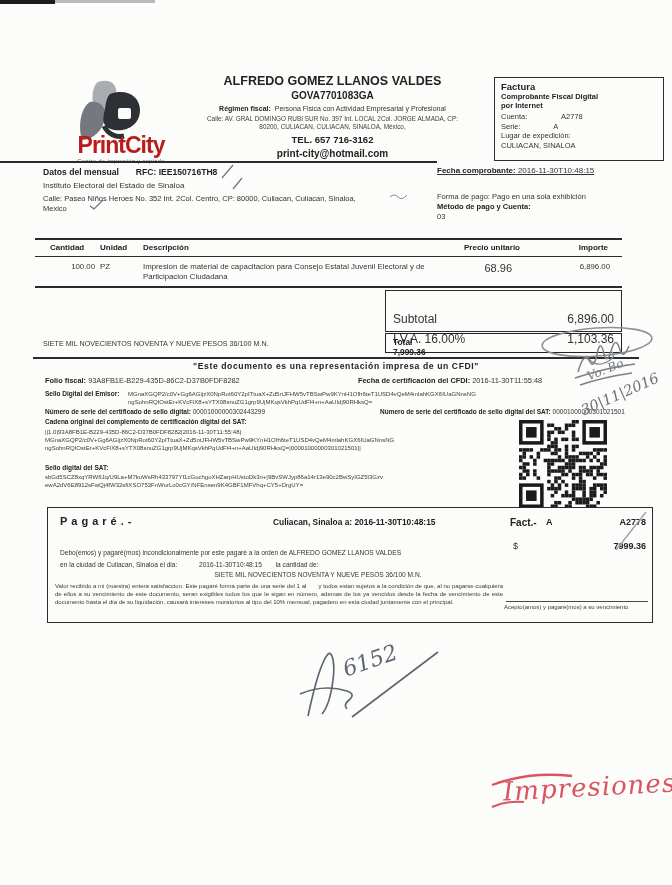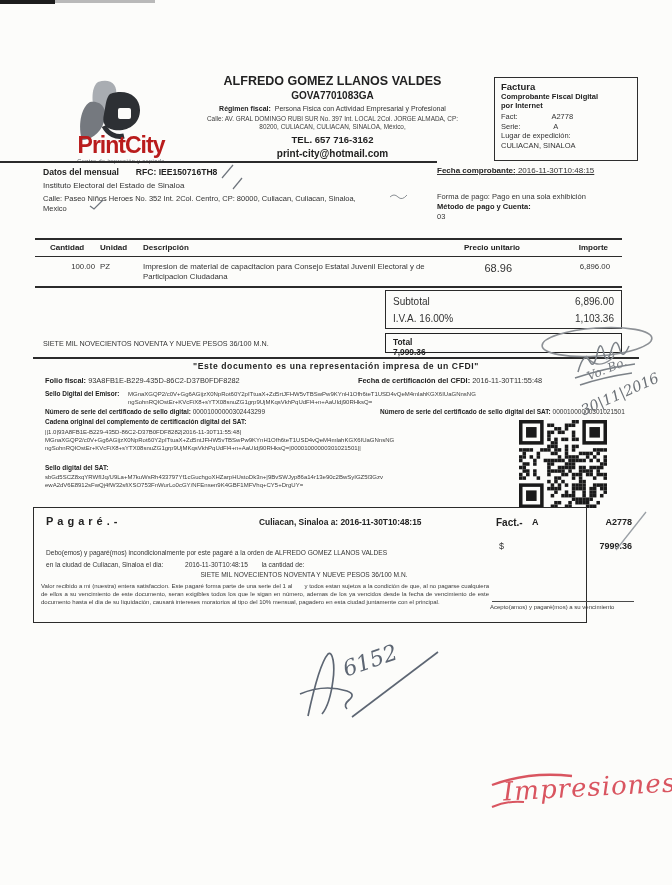--- a/index.html
+++ b/index.html
@@ -41,25 +41,25 @@
   <div class="abs ctr b" style="left:160px;top:90px;width:345px;font-size:10px;">GOVA7701083GA</div>
   <div class="abs ctr nowrap" style="left:130px;top:105px;width:405px;font-size:7px;">
     <span class="b">Régimen fiscal:</span>&nbsp;
     <span>Persona Fisica con Actividad Empresarial y Profesional</span>
   </div>
   <div class="abs ctr nowrap" style="left:130px;top:115px;width:405px;font-size:6.4px;color:#3c3c3c;">Calle: AV. GRAL DOMINGO RUBI SUR No. 397 Int. LOCAL 2Col. JORGE ALMADA, CP:</div>
   <div class="abs ctr nowrap" style="left:130px;top:123px;width:405px;font-size:6.4px;color:#3c3c3c;">80200, CULIACAN, CULIACAN, SINALOA, México,</div>
   <div class="abs ctr b" style="left:160px;top:134px;width:345px;font-size:9.5px;">TEL. 657 716-3162</div>
   <div class="abs ctr b" style="left:160px;top:148px;width:345px;font-size:10px;">print-city@hotmail.com</div>
 
-  <div class="abs" style="left:494px;top:77px;width:144px;height:84px;border:1.3px solid #2e2e2e;box-sizing:border-box;padding:3px 6px;font-size:7.5px;line-height:9.5px;">
+  <div class="abs" style="left:494px;top:77px;width:170px;height:84px;border:1.3px solid #2e2e2e;box-sizing:border-box;padding:3px 6px;font-size:7.5px;line-height:9.5px;">
     <div class="b" style="font-size:9.5px;line-height:12px;">Factura</div>
     <div class="b" style="width:110px;line-height:8.5px;">Comprobante Fiscal Digital por Internet</div>
     <div style="margin-top:2px;">
-      <span>Fact:</span>
+      <span>Cuenta:</span>
       <span style="display:inline-block;width:30px;"></span>
       <span>A2778</span>
     </div>
     <div>
       <span>Serie:</span>
       <span style="display:inline-block;width:29px;"></span>
       <span>A</span>
     </div>
     <div>Lugar de expedición:</div>
     <div>CULIACAN, SINALOA</div>
@@ -94,21 +94,21 @@
 
   <div>
     <div class="abs r nowrap" style="left:55px;top:262px;width:40px;font-size:7.8px;">100.00</div>
     <div class="abs nowrap" style="left:100px;top:262px;font-size:7.8px;">PZ</div>
     <div class="abs" style="left:143px;top:262px;width:300px;font-size:7.8px;line-height:10px;">Impresion de material de capacitacion para Consejo Estatal Juvenil Electoral y de Participacion Ciudadana</div>
     <div class="abs r nowrap" style="left:430px;top:262px;width:82px;font-size:11px;">68.96</div>
     <div class="abs r nowrap" style="left:540px;top:262px;width:70px;font-size:7.8px;">6,896.00</div>
   </div>
   <div class="abs hline" style="left:35px;top:286px;width:587px;height:2px;"></div>
 
-  <div class="abs" style="left:385px;top:290px;width:237px;height:39px;border:1.4px solid #2b2b2b;box-sizing:border-box;padding:4px 7px;font-size:10px;">
+  <div class="abs" style="left:385px;top:290px;width:237px;height:39px;border:1.4px solid #2b2b2b;box-sizing:border-box;padding:20px 7px;font-size:12px;">
     <div style="display:flex;justify-content:space-between;margin-top:1px;">
       <span>Subtotal</span>
       <span>6,896.00</span>
     </div>
     <div style="display:flex;justify-content:space-between;margin-top:6px;">
       <span>I.V.A. 16.00%</span>
       <span>1,103.36</span>
     </div>
   </div>
   <div class="abs" style="left:385px;top:333px;width:237px;height:20px;border:1.6px solid #222;box-sizing:border-box;padding:3px 7px;font-size:8.4px;">
@@ -379,21 +379,21 @@
           <rect x="10" y="24" width="1" height="1"></rect>
           <rect x="13" y="24" width="1" height="1"></rect>
           <rect x="14" y="24" width="1" height="1"></rect>
           <rect x="19" y="24" width="1" height="1"></rect>
           <rect x="20" y="24" width="1" height="1"></rect>
           <rect x="21" y="24" width="1" height="1"></rect>
         </g>
     </svg>
   </div>
 
-  <div class="abs" style="left:33px;top:507px;width:554px;height:116px;border:1.5px solid #2b2b2b;box-sizing:border-box;">
+  <div class="abs" style="left:47px;top:507px;width:606px;height:116px;border:1.5px solid #2b2b2b;box-sizing:border-box;">
     <div class="abs b nowrap" style="left:12px;top:7px;font-size:11px;letter-spacing:4px;">Pagaré.-</div>
     <div class="abs b nowrap" style="left:225px;top:9px;font-size:8.4px;">Culiacan, Sinaloa a: 2016-11-30T10:48:15</div>
     <div class="abs b nowrap" style="left:462px;top:9px;font-size:10px;">Fact.-</div>
     <div class="abs b nowrap" style="left:498px;top:9px;font-size:9px;">A</div>
     <div class="abs b r nowrap" style="left:540px;top:9px;width:58px;font-size:9px;">A2778</div>
     <div class="abs nowrap" style="left:465px;top:33px;font-size:9px;">$</div>
     <div class="abs b r nowrap" style="left:540px;top:33px;width:58px;font-size:9px;">7999.36</div>
 
     <div class="abs nowrap" style="left:12px;top:41px;font-size:6.6px;">Debo(emos) y pagaré(mos) incondicionalmente por este pagaré a la orden de ALFREDO GOMEZ LLANOS VALDES</div>
     <div class="abs nowrap" style="left:12px;top:53px;font-size:6.6px;">

